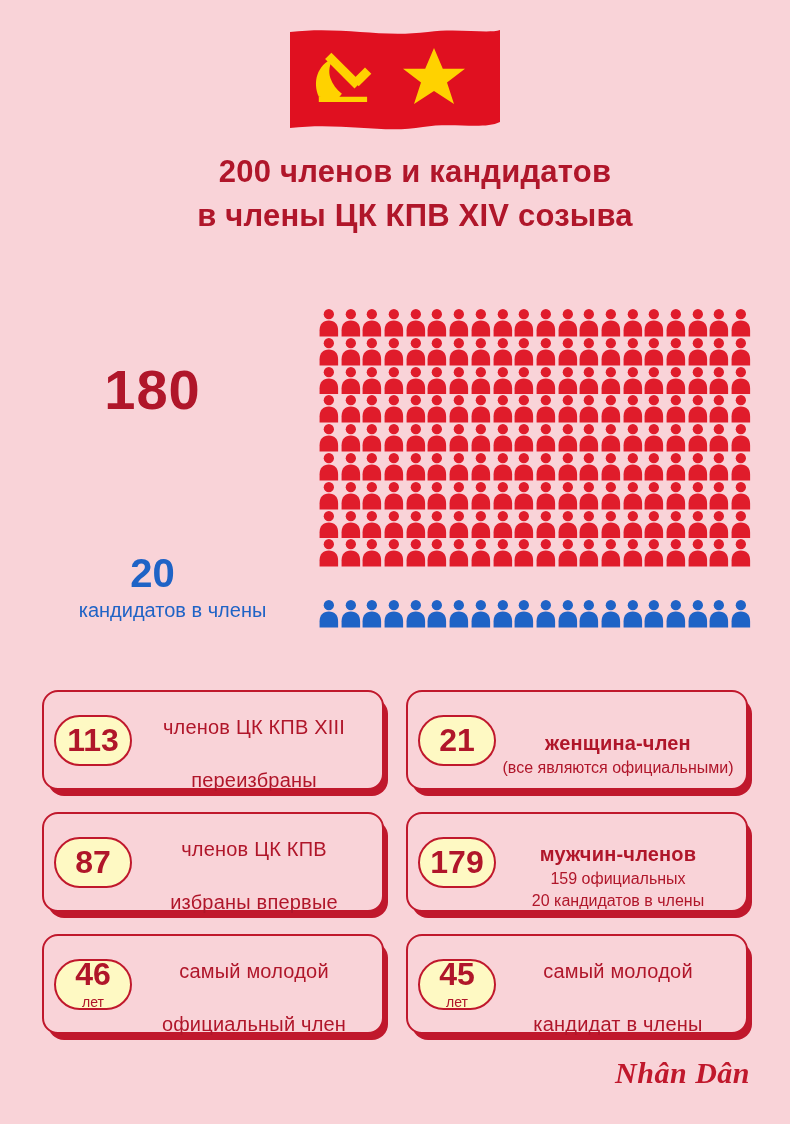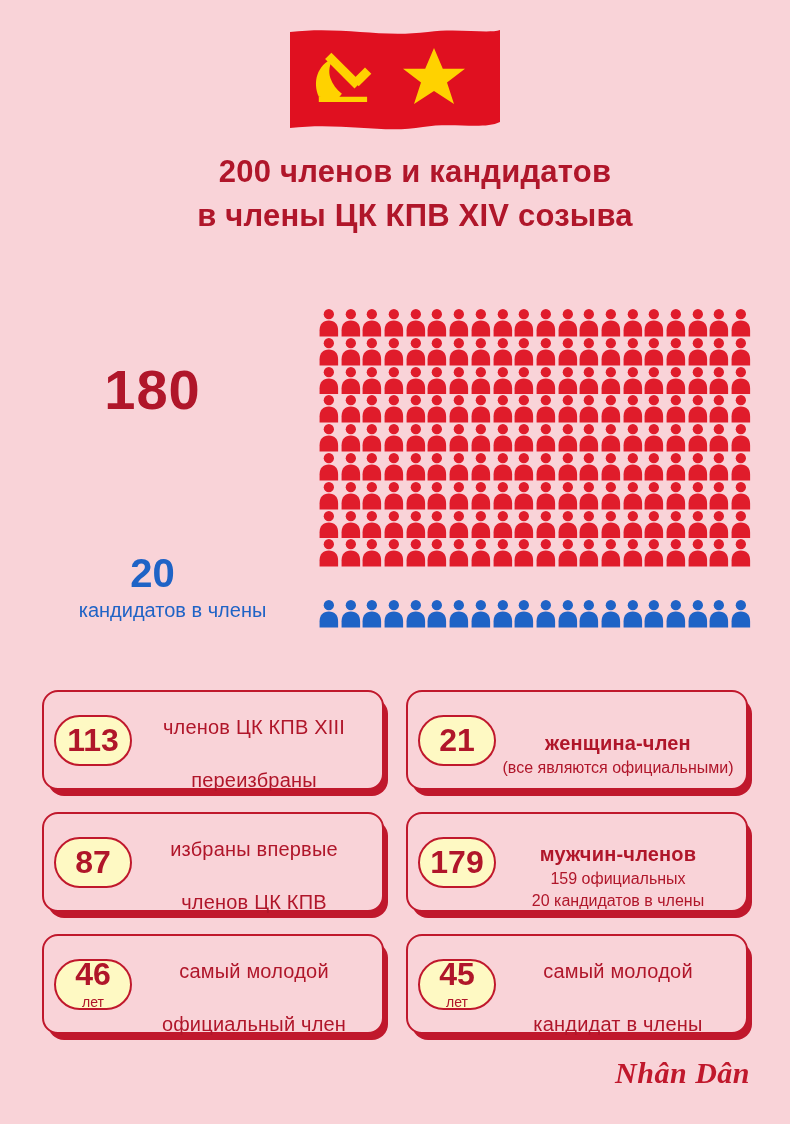--- a/index.html
+++ b/index.html
@@ -1479,22 +1479,22 @@
         </div>
       </div>
     </div>
     <div class="card">
       <div class="card-shadow"></div>
       <div class="card-body">
         <div class="bubble">
           <span class="big">87</span>
         </div>
         <div class="card-text">
+          <div class="main">членов ЦК КПВ</div>
           <div class="main">избраны впервые</div>
-          <div class="main">членов ЦК КПВ</div>
         </div>
       </div>
     </div>
     <div class="card">
       <div class="card-shadow"></div>
       <div class="card-body">
         <div class="bubble">
           <span class="big">179</span>
         </div>
         <div class="card-text">

